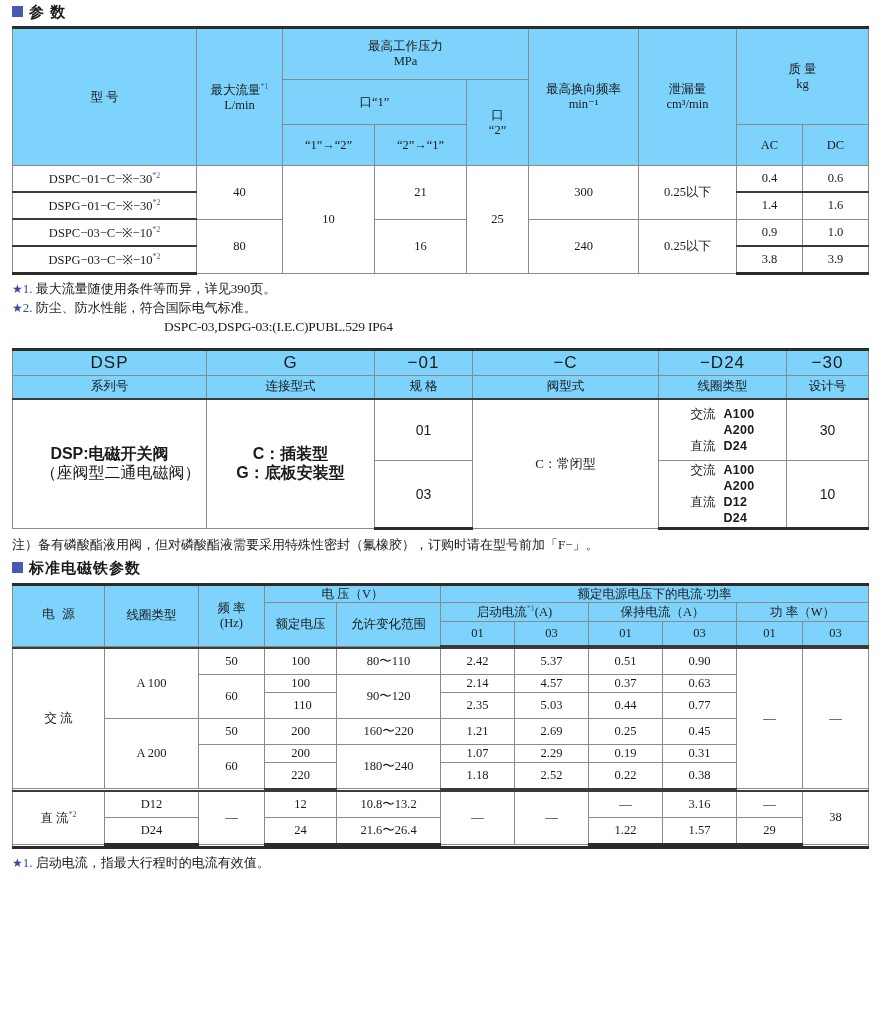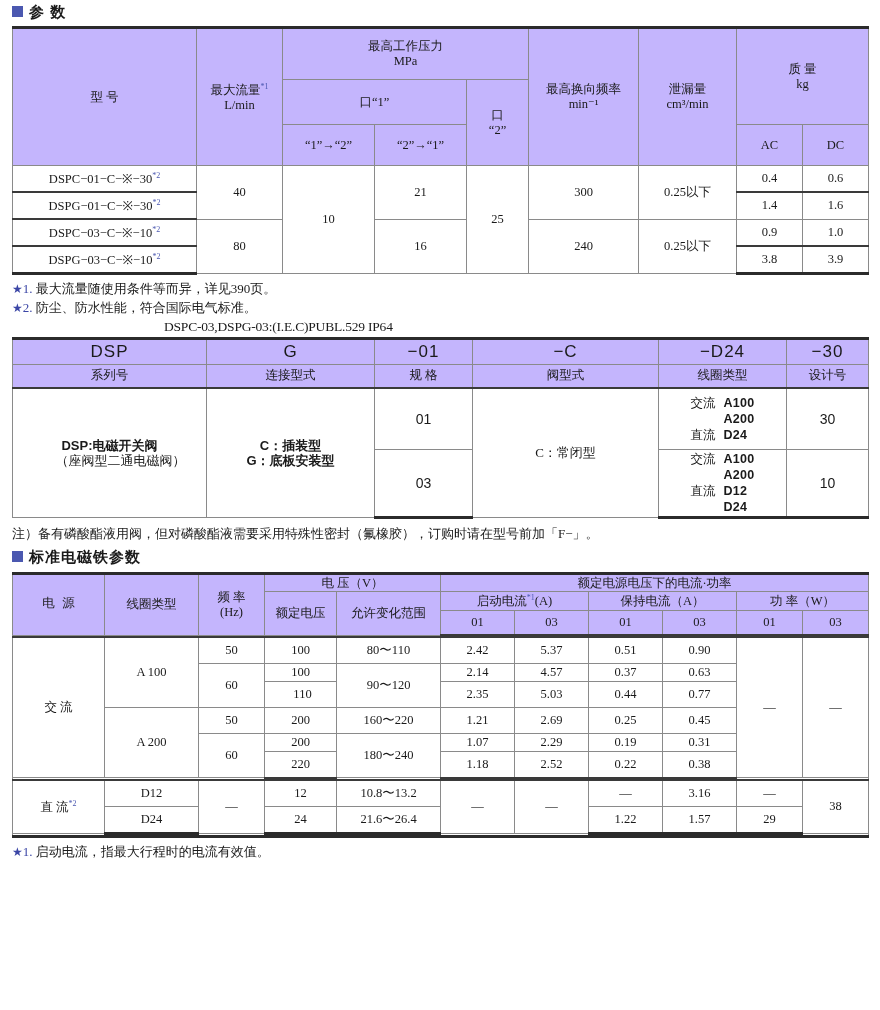--- a/index.html
+++ b/index.html
@@ -54,21 +54,21 @@
     font-size: 12.5px;
   }
   table.spec td, table.spec th {
     border: 1px solid #8a8a8a;
     text-align: center;
     vertical-align: middle;
     font-weight: normal;
     padding: 1px 2px;
     line-height: 1.18;
   }
-  .hdr { background: #c4b5fd; }
+  .hdr { background: #7dd3fc; }
   .topline  { border-top: 3px solid #2b2b2b !important; }
   .botline  { border-bottom: 3px solid #2b2b2b !important; }
   .midline  { border-bottom: 2px solid #3a3a3a !important; }
 
   .sup {
     font-size: 8px;
     vertical-align: super;
     color: #4b58b0;
   }
 
@@ -100,21 +100,21 @@
     font-family: "Liberation Sans", "DejaVu Sans", sans-serif;
     font-size: 17px;
     font-weight: bold;
     letter-spacing: 1px;
     height: 26px;
   }
   .mn-sub { font-size: 12.5px; height: 24px; }
   .mn-left {
     text-align: left;
     padding-left: 8px;
-    font-size: 13px;
+    font-size: 16px;
     line-height: 1.6;
   }
   .mn-left b { font-family:"Liberation Sans", sans-serif; }
   .coil-grid {
     display: inline-grid;
     grid-template-columns: auto auto;
     column-gap: 8px;
     row-gap: 0px;
     text-align: left;
     font-size: 12.5px;
@@ -248,21 +248,21 @@
     <div class="note-line">
       <span class="star">★</span><span class="note-num">1.</span> <span>最大流量随使用条件等而异，详见390页。</span>
     </div>
     <div class="note-line">
       <span class="star">★</span><span class="note-num">2.</span> <span>防尘、防水性能，符合国际电气标准。</span>
     </div>
     <div class="ip-line">DSPC-03,DSPG-03:(I.E.C)PUBL.529 IP64</div>
   </div>
 
 
-  <table class="spec" style="margin-top:0;">
+  <table class="spec" style="margin-top:11px;">
     <colgroup>
       <col style="width:194px">
         <col style="width:168px">
         <col style="width:98px">
       <col style="width:186px">
         <col style="width:128px">
         <col style="width:82px">
     </colgroup>
     <tbody>
       <tr class="mn-top">

